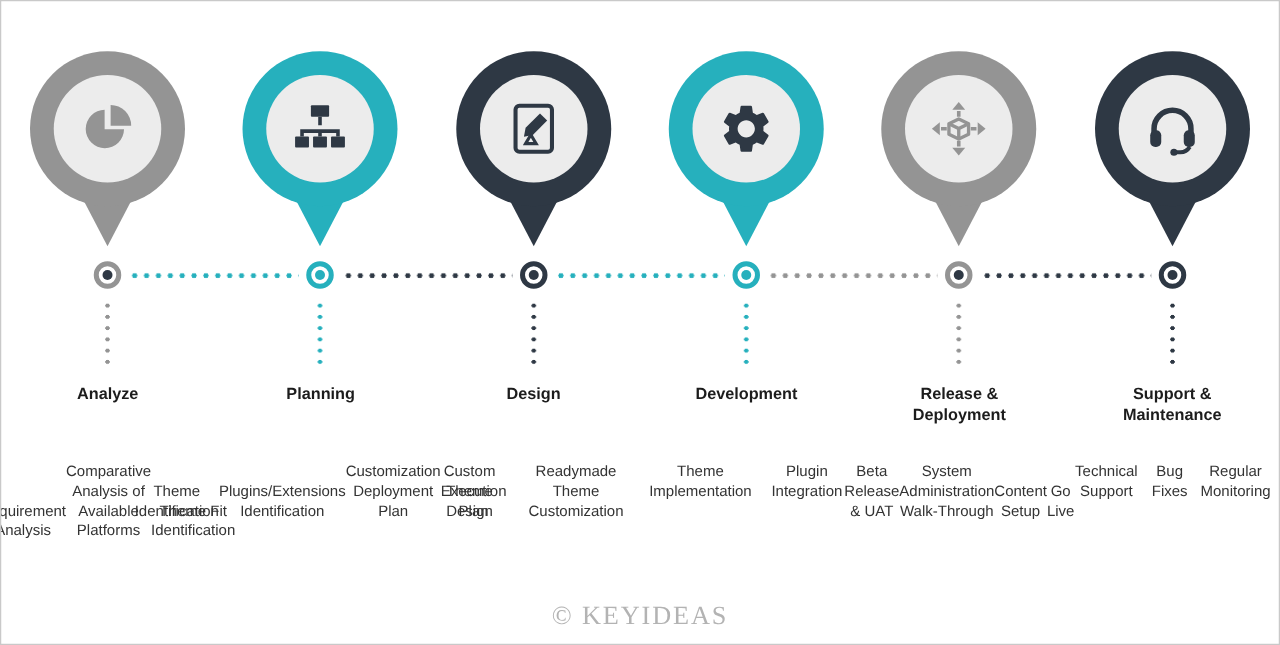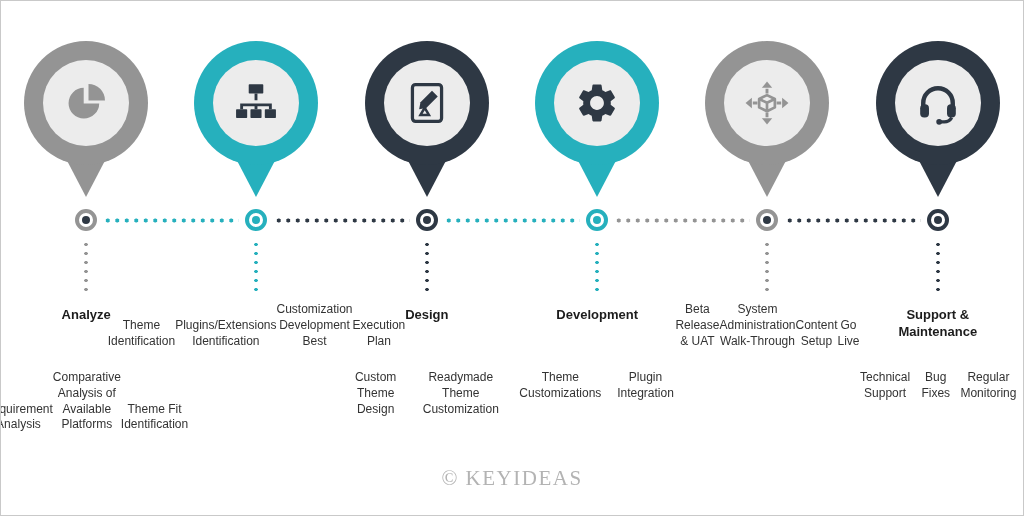--- a/index.html
+++ b/index.html
@@ -44,21 +44,21 @@
         background-size:9.5px 5px;background-repeat:repeat-x;}
   .c-teal{--c:var(--teal,#26b0bd);}
   .c-dark{--c:var(--dark,#2e3844);}
   .c-gray{--c:var(--gray,#949494);}
   .seg0{left:calc(8.3333% + 17px);width:calc(16.6667% - 34px);}
   .seg1{left:calc(25% + 17px);width:calc(16.6667% - 34px);}
   .seg2{left:calc(41.6667% + 17px);width:calc(16.6667% - 34px);}
   .seg3{left:calc(58.3333% + 17px);width:calc(16.6667% - 34px);}
   .seg4{left:calc(75% + 17px);width:calc(16.6667% - 34px);}
 
-  .watermark{position:absolute;left:50%;bottom:24px;transform:translateX(-50%);
+  .watermark{position:absolute;left:50%;bottom:10px;transform:translateX(-50%);
              font-family:"Liberation Serif",serif;font-size:21px;letter-spacing:1.5px;
              color:#b3b3b3;white-space:nowrap;}
 </style>
 </head>
 <body>
 
 <div class="canvas">
 
   <div class="timeline">
     <div class="hseg seg0 c-teal"></div>
@@ -110,24 +110,25 @@
                 <rect x="16.6" y="15.2" width="5.8" height="4.6" rx="0.4"></rect>
               </svg>
             </span>
           </div>
         </div>
       </div>
       <div class="node">
           <span class="node-dot"></span>
         </div>
       <div class="vline"></div>
+      <h3 class="title">Planning</h3>
       <div class="items">
         <p class="item">Theme Identification</p>
         <p class="item">Plugins/Extensions Identification</p>
-        <p class="item">Customization Development Best</p>
+        <p class="item">Customization Deployment Plan</p>
         <p class="item">Execution Plan</p>
       </div>
     </div>
 
     <div class="stage theme-dark">
       <div class="pin">
         <div class="pin-pointer"></div>
         <div class="pin-circle">
           <div class="pin-inner">
             <span class="icon">
@@ -163,21 +164,21 @@
             </span>
           </div>
         </div>
       </div>
       <div class="node">
           <span class="node-dot"></span>
         </div>
       <div class="vline"></div>
       <h3 class="title">Development</h3>
       <div class="items">
-        <p class="item">Theme Customizations</p>
+        <p class="item">Theme Implementation</p>
         <p class="item">Plugin Integration</p>
       </div>
     </div>
 
     <div class="stage theme-gray">
       <div class="pin">
         <div class="pin-pointer"></div>
         <div class="pin-circle">
           <div class="pin-inner">
             <span class="icon">
@@ -191,20 +192,21 @@
                 <path d="M7.9 9.9l4.1 2 4.1-2M12 11.9v4.3" fill="none" stroke="currentColor" stroke-width="1.4"></path>
               </svg>
             </span>
           </div>
         </div>
       </div>
       <div class="node">
           <span class="node-dot"></span>
         </div>
       <div class="vline"></div>
+      <h3 class="title">Release &amp; Deployment</h3>
       <div class="items">
         <p class="item">Beta Release &amp; UAT</p>
         <p class="item">System Administration Walk-Through</p>
         <p class="item">Content Setup</p>
         <p class="item">Go Live</p>
       </div>
     </div>
 
     <div class="stage theme-dark">
       <div class="pin">

